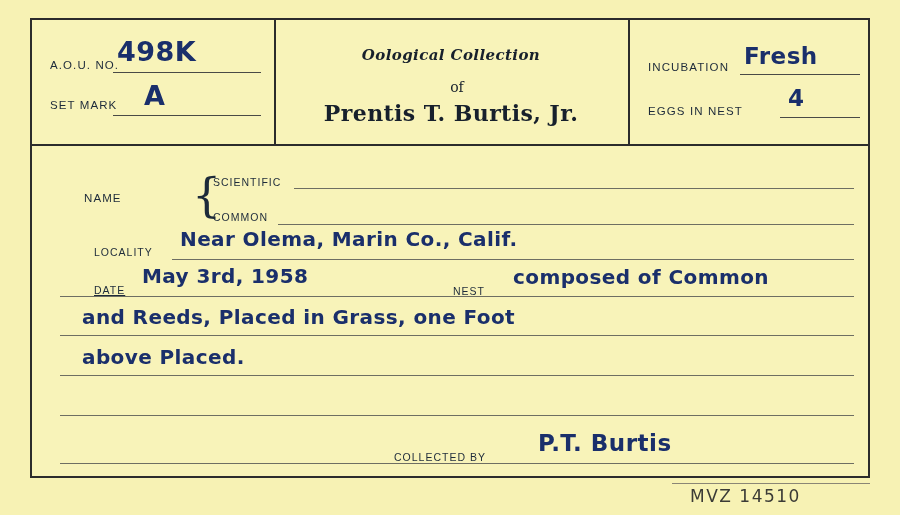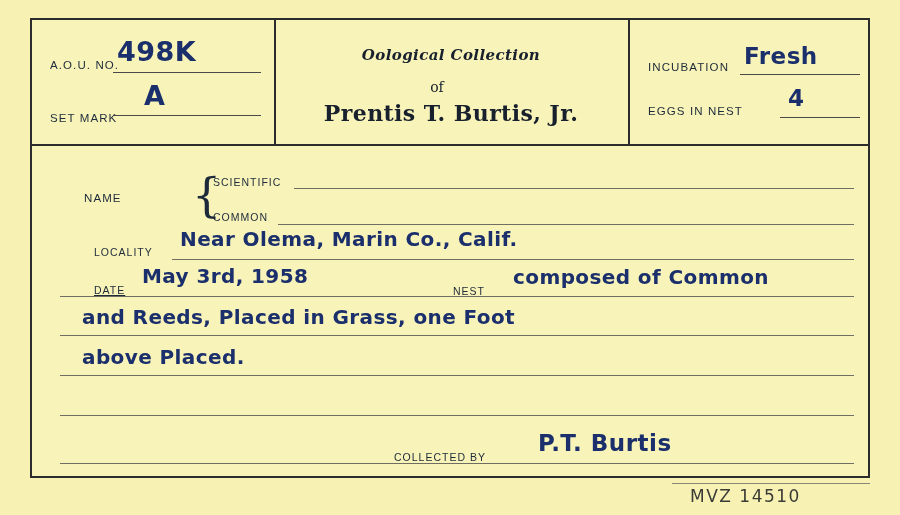--- a/index.html
+++ b/index.html
@@ -113,28 +113,28 @@
 <body>
 
 <div id="card">
 
   <div class="hline" style="left:0; top:124px; width:836px;"></div>
 
   <div class="vline" style="left:242px; top:0; height:124px;"></div>
   <div class="vline" style="left:596px; top:0; height:124px;"></div>
 
   <div class="gothic" id="title-main" style="left:242px; top:26px; width:354px;">Oological Collection</div>
-  <div class="gothic" id="title-of" style="left:228px; top:59px; width:354px;">of</div>
+  <div class="gothic" id="title-of" style="left:248px; top:59px; width:354px;">of</div>
   <div class="gothic" id="title-name" style="left:242px; top:80px; width:354px;">Prentis T. Burtis, Jr.</div>
 
   <div class="lbl" style="left:18px; top:39px;">A.O.U. No.</div>
   <div class="hw big" style="left:85px; top:16px;">498K</div>
   <div class="rule" style="left:81px; top:52px; width:148px;"></div>
 
-  <div class="lbl" style="left:18px; top:79px;margin-top:13px;">Set Mark</div>
+  <div class="lbl" style="left:18px; top:79px;">Set Mark</div>
   <div class="hw big" style="left:112px; top:60px;">A</div>
   <div class="rule" style="left:81px; top:95px; width:148px;"></div>
 
   <div class="lbl" style="left:616px; top:41px;">Incubation</div>
   <div class="hw mid" style="left:712px; top:23px;">Fresh</div>
   <div class="rule" style="left:708px; top:54px; width:120px;"></div>
 
   <div class="lbl" style="left:616px; top:85px;">Eggs in Nest</div>
   <div class="hw mid" style="left:756px; top:65px;">4</div>
   <div class="rule" style="left:748px; top:97px; width:80px;"></div>

